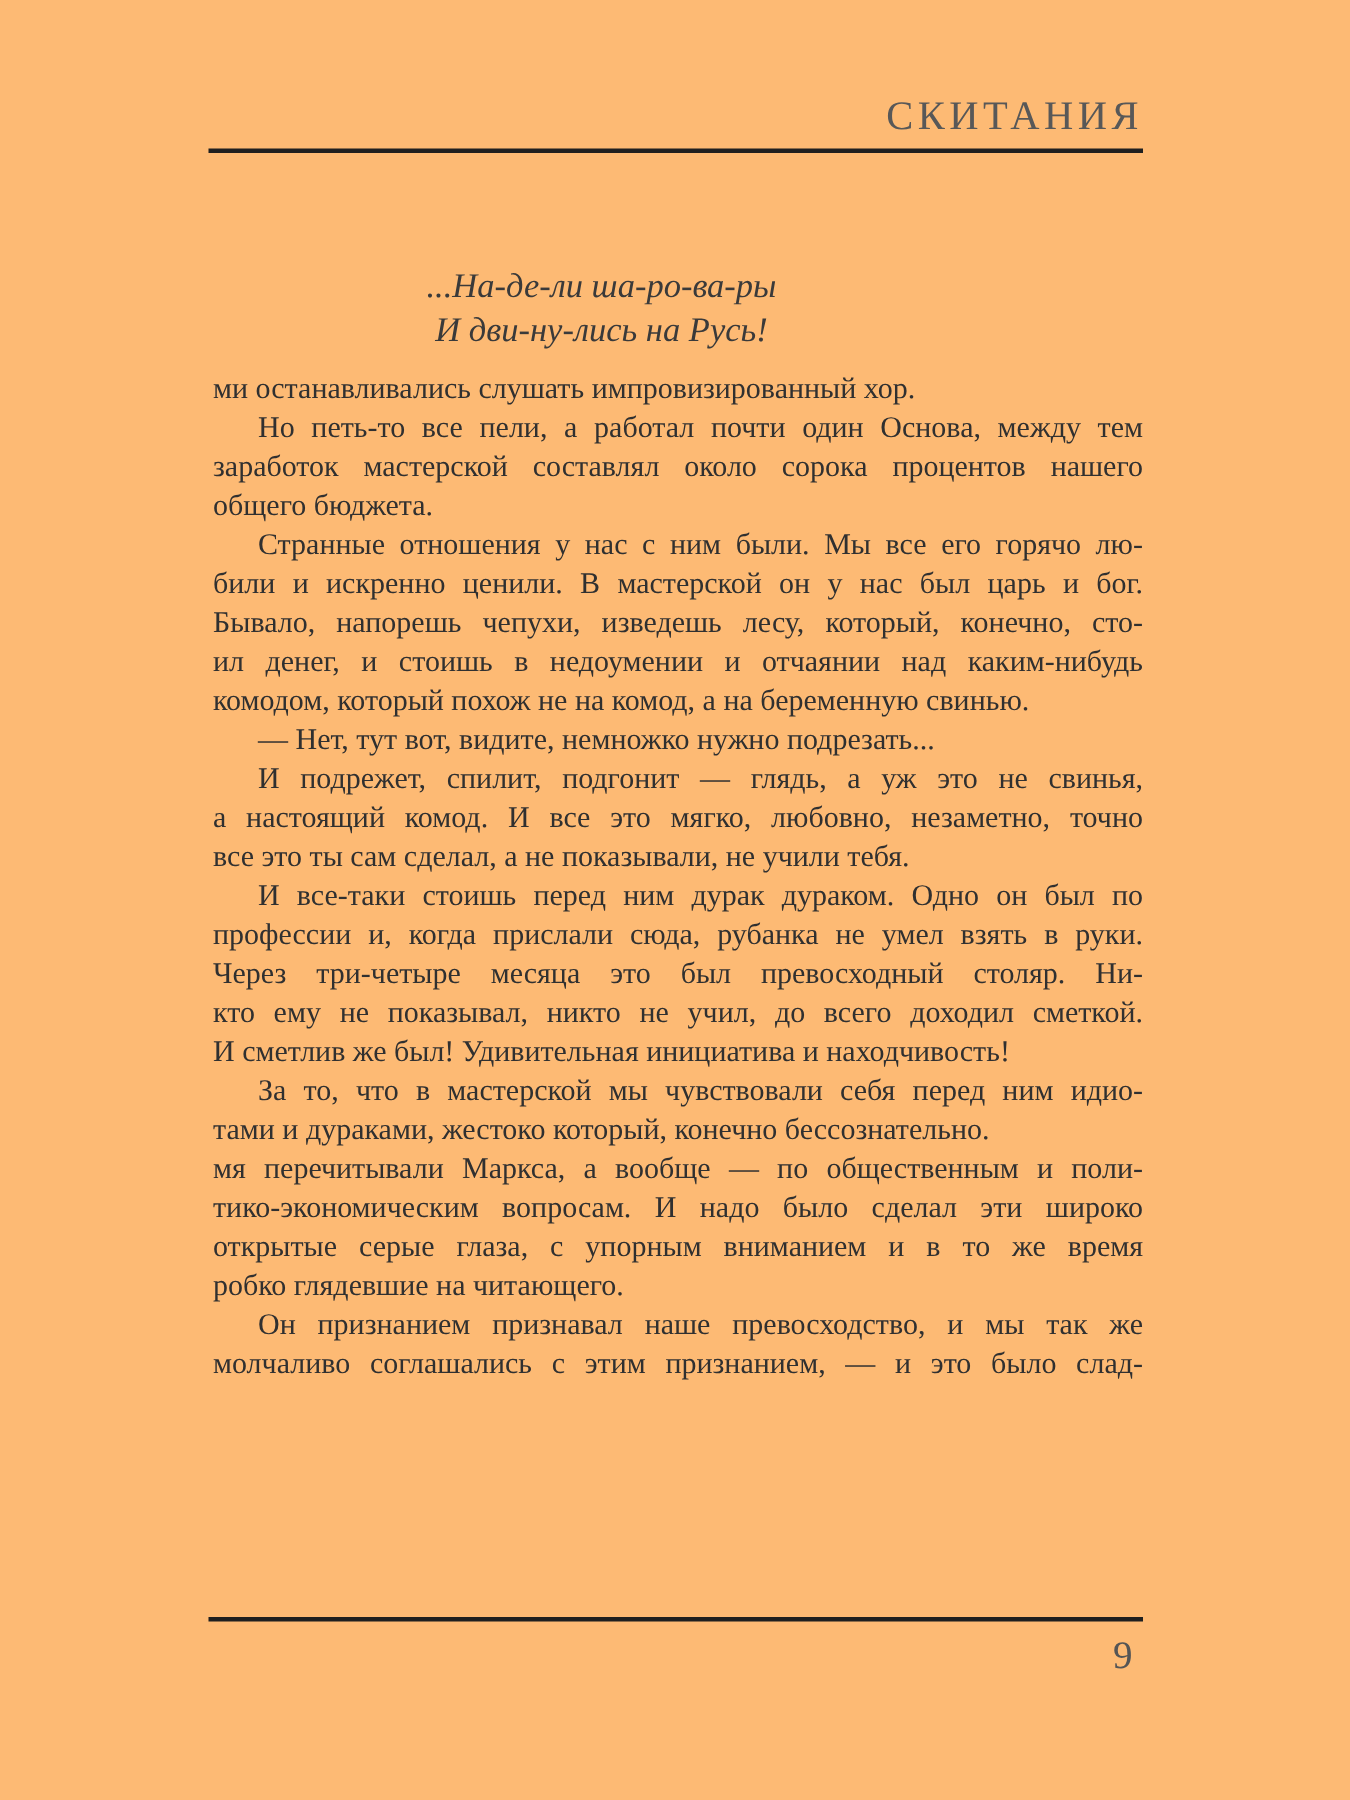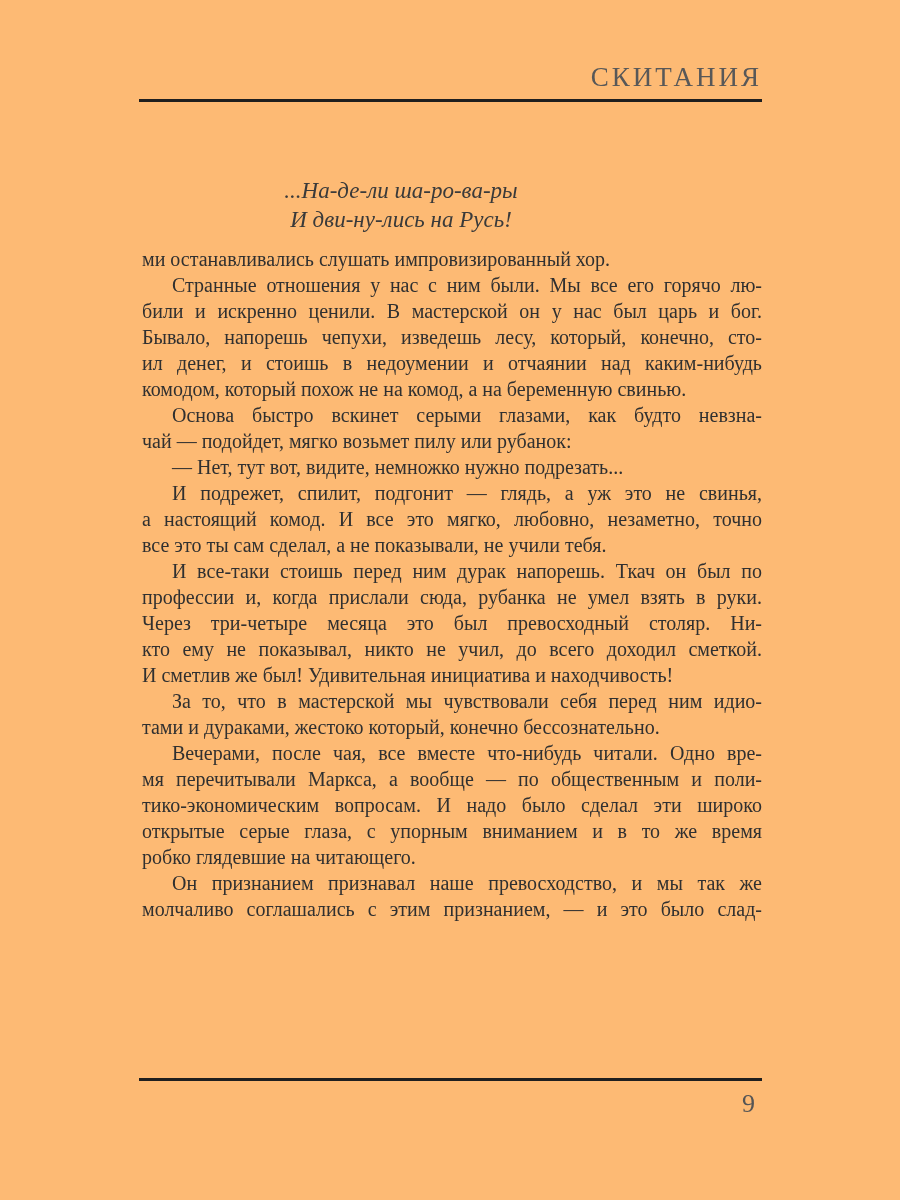--- a/index.html
+++ b/index.html
@@ -87,51 +87,51 @@
   <div class="epigraph">
       <div class="ep-line">...На-де-ли ша-ро-ва-ры</div>
       <div class="ep-line">И дви-ну-лись на Русь!</div>
     </div>
 
   <div class="body-text">
       <div class="para">
         <div class="line last">ми останавливались слушать импровизированный хор.</div>
       </div>
       <div class="para">
+        <div class="line first">Но петь-то все пели, а работал почти один Основа, между тем</div>
+        <div class="line">заработок мастерской составлял около сорока процентов нашего</div>
+        <div class="line last">общего бюджета.</div>
+      </div>
+      <div class="para">
         <div class="line first">Странные отношения у нас с ним были. Мы все его горячо лю-</div>
         <div class="line">били и искренно ценили. В мастерской он у нас был царь и бог.</div>
         <div class="line">Бывало, напорешь чепухи, изведешь лесу, который, конечно, сто-</div>
         <div class="line">ил денег, и стоишь в недоумении и отчаянии над каким-нибудь</div>
         <div class="line last">комодом, который похож не на комод, а на беременную свинью.</div>
-      </div>
-      <div class="para">
-        <div class="line first">Основа быстро вскинет серыми глазами, как будто невзна-</div>
-        <div class="line last">чай — подойдет, мягко возьмет пилу или рубанок:</div>
       </div>
       <div class="para">
         <div class="line first last">— Нет, тут вот, видите, немножко нужно подрезать...</div>
       </div>
       <div class="para">
         <div class="line first">И подрежет, спилит, подгонит — глядь, а уж это не свинья,</div>
         <div class="line">а настоящий комод. И все это мягко, любовно, незаметно, точно</div>
         <div class="line last">все это ты сам сделал, а не показывали, не учили тебя.</div>
       </div>
       <div class="para">
-        <div class="line first">И все-таки стоишь перед ним дурак напорешь. Ткач он был по</div>
+        <div class="line first">И все-таки стоишь перед ним дурак дураком. Одно он был по</div>
         <div class="line">профессии и, когда прислали сюда, рубанка не умел взять в руки.</div>
         <div class="line">Через три-четыре месяца это был превосходный столяр. Ни-</div>
         <div class="line">кто ему не показывал, никто не учил, до всего доходил сметкой.</div>
         <div class="line last">И сметлив же был! Удивительная инициатива и находчивость!</div>
       </div>
       <div class="para">
         <div class="line first">За то, что в мастерской мы чувствовали себя перед ним идио-</div>
         <div class="line last">тами и дураками, жестоко который, конечно бессознательно.</div>
       </div>
       <div class="para">
-        <div class="line first">Вечерами, после чая, все вместе что-нибудь читали. Одно вре-</div>
         <div class="line">мя перечитывали Маркса, а вообще — по общественным и поли-</div>
         <div class="line">тико-экономическим вопросам. И надо было сделал эти широко</div>
         <div class="line">открытые серые глаза, с упорным вниманием и в то же время</div>
         <div class="line last">робко глядевшие на читающего.</div>
       </div>
       <div class="para">
         <div class="line first">Он признанием признавал наше превосходство, и мы так же</div>
         <div class="line">молчаливо соглашались с этим признанием, — и это было слад-</div>
       </div>
     </div>

